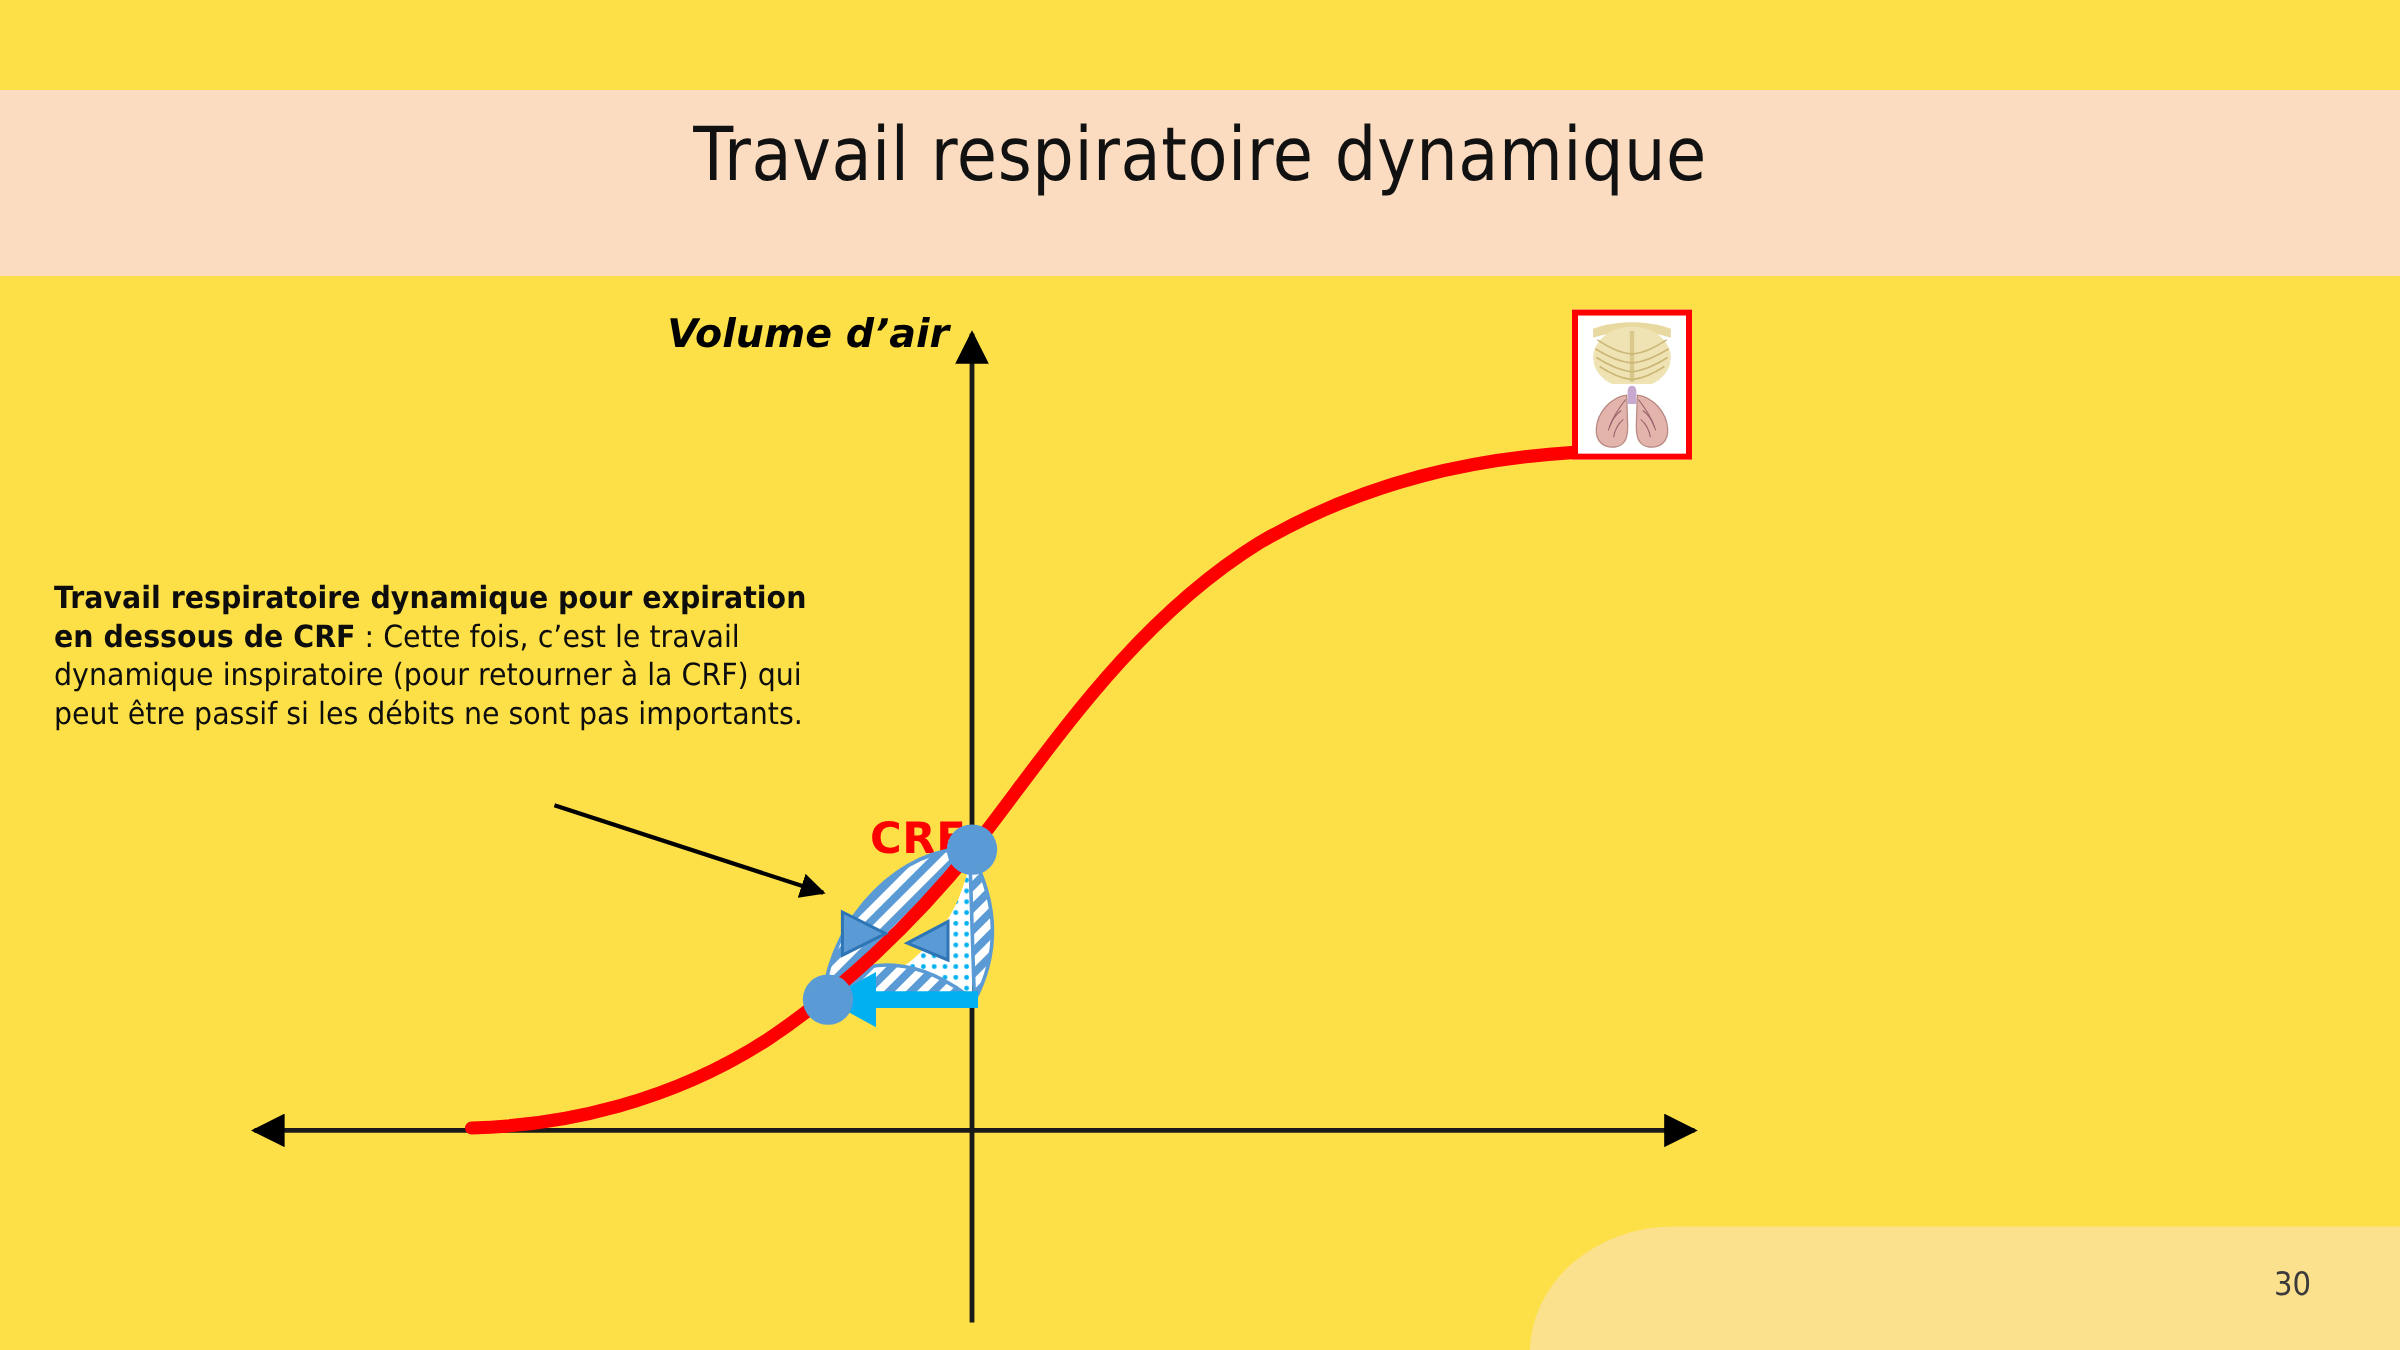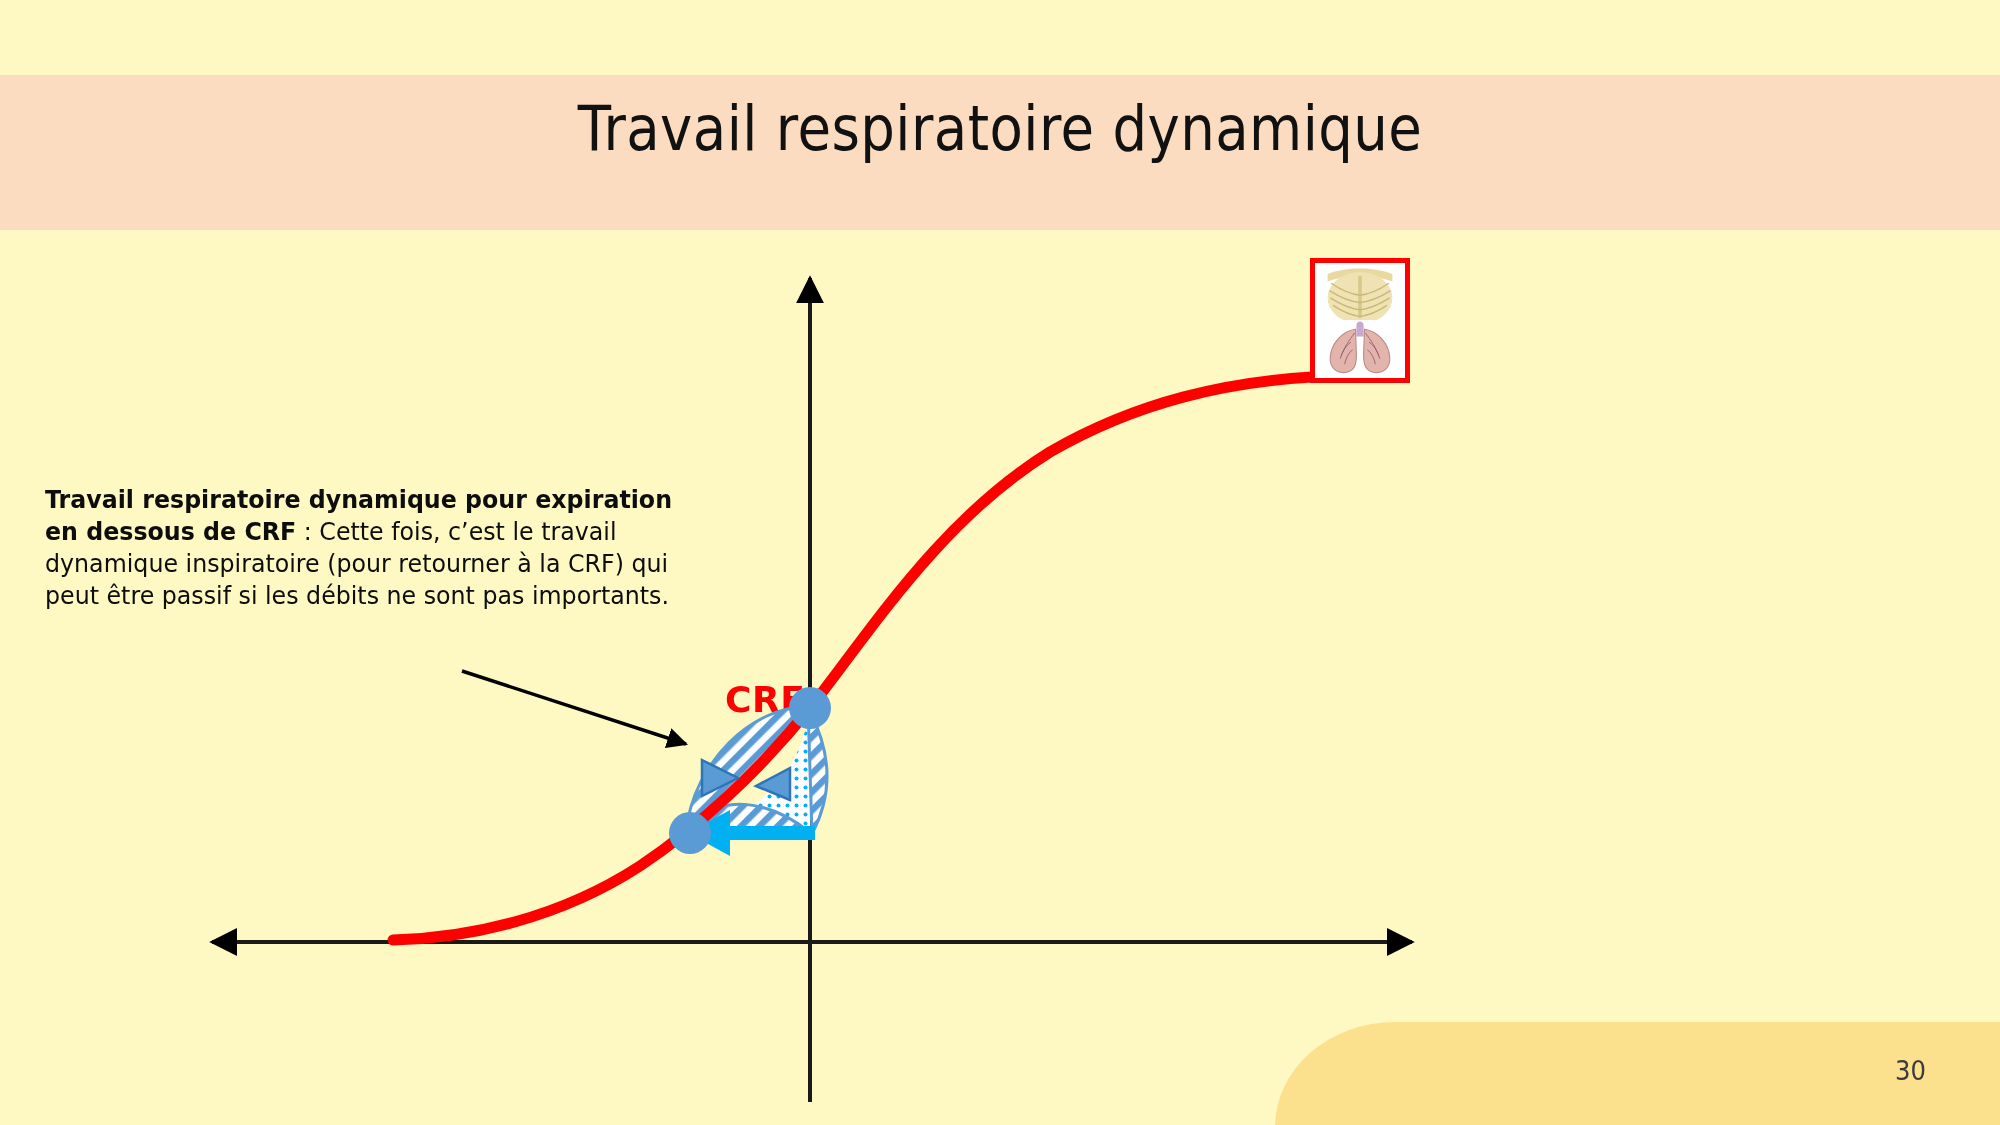--- a/index.html
+++ b/index.html
@@ -1,18 +1,18 @@
 <!DOCTYPE html>
 <html><head>
 <meta charset="utf-8">
 <style>
   html,body{margin:0;padding:0;background:#fff;}
   body{width:2000px;height:1125px;position:relative;overflow:hidden;
        font-family:"Liberation Sans",sans-serif;}
-  .slide{position:absolute;inset:0;background:#fef9c3;}
+  .slide{position:absolute;inset:0;background:#fde047;}
 
   
   .header-band{position:absolute;left:0;top:75px;width:2000px;height:155px;
     background:#fbdcc0;}
   .slide-title{position:absolute;left:0;top:95px;width:2000px;
     text-align:center;font-size:62px;line-height:1.1;color:#111111;
     font-weight:400;letter-spacing:.5px;
     font-family:"DejaVu Sans",sans-serif;
     transform:scaleX(.88);transform-origin:50% 50%;}
 
@@ -59,20 +59,21 @@
   <div class="slide-title">Travail respiratoire dynamique</div>
 
   <div class="yellow-shape"></div>
   <div class="page-number">30</div>
 
   <div class="note-block">
     <span class="lead">Travail respiratoire dynamique pour expiration en dessous de CRF</span><span class="body"> :</span>
     <span class="body">Cette fois, c’est le travail dynamique inspiratoire (pour retourner à la CRF) qui peut être passif si les débits ne sont pas importants.</span>
   </div>
 
+  <div class="axis-label label-y">Volume d’air</div>
   <div class="crf-label">CRF</div>
 
   <svg class="stage" viewBox="0 0 2000 1125" preserveAspectRatio="none">
     <defs>
       <pattern id="hatchPattern" width="13" height="13" patternTransform="rotate(45)" patternUnits="userSpaceOnUse">
         <rect width="13" height="13" fill="#ffffff"></rect>
         <rect width="6.5" height="13" fill="#5B9BD5"></rect>
       </pattern>
       <pattern id="dotPattern" width="9" height="9" patternUnits="userSpaceOnUse">
         <rect width="9" height="9" fill="#ffffff"></rect>

